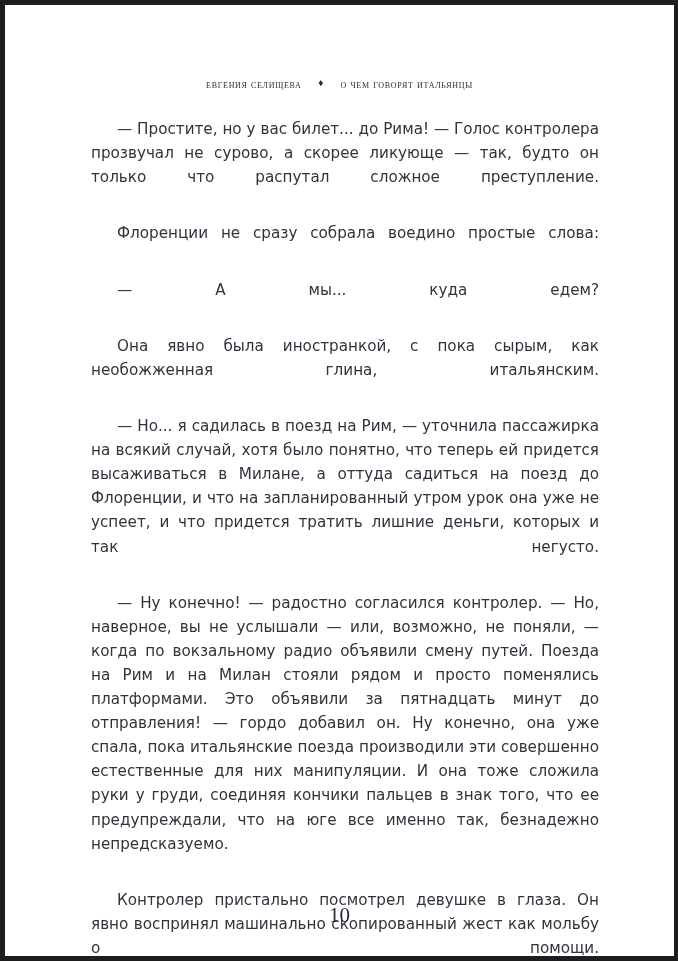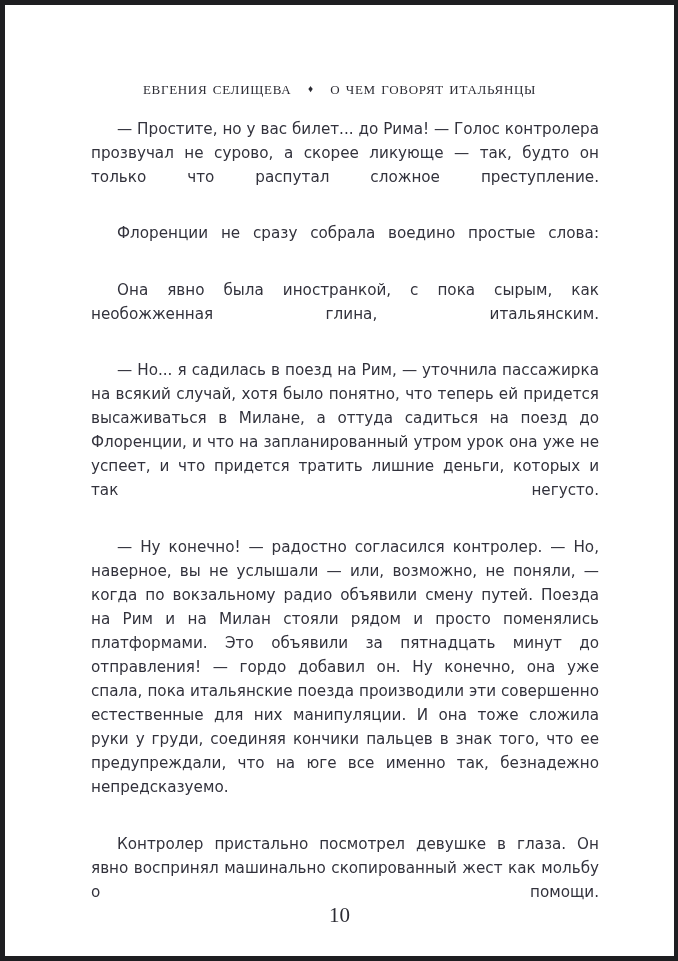--- a/index.html
+++ b/index.html
@@ -39,21 +39,21 @@
     text-align: center;
     font-family: "Liberation Serif", "DejaVu Serif", serif;
     font-size: 11.5px;
     letter-spacing: 0.7px;
     color: #2b2b33;
     white-space: nowrap;
   }
   #running-head .rh-part {
     font-variant: small-caps;
     text-transform: lowercase;
-    font-size: 19px;
+    font-size: 11px;
   }
   #running-head .rh-part::first-letter {
     font-size: 13.5px;
   }
   .rh-sep {
     display: inline-block;
     margin: 0 13px;
     font-size: 10px;
     vertical-align: 2px;
     color: #2b2b33;
@@ -105,20 +105,21 @@
 
   <div id="running-head">
     <span class="rh-part">Евгения Селищева</span>
     <span class="rh-sep">♦</span>
     <span class="rh-part">О чем говорят итальянцы</span>
   </div>
 
   <div id="text-block">
     <p>— Простите, но у вас билет... до Рима! — Голос контролера прозвучал не сурово, а скорее ликующе — так, будто он только что распутал сложное преступление.</p>
     <p>Флоренции не сразу собрала воедино простые слова:</p>
+    <p>— А мы... куда едем?</p>
     <p>Она явно была иностранкой, с пока сырым, как необожженная глина, итальянским.</p>
     <p>— Но... я садилась в поезд на Рим, — уточнила пассажирка на всякий случай, хотя было понятно, что теперь ей придется высаживаться в Милане, а оттуда садиться на поезд до Флоренции, и что на запланированный утром урок она уже не успеет, и что придется тратить лишние деньги, которых и так негусто.</p>
     <p>— Ну конечно! — радостно согласился контролер. — Но, наверное, вы не услышали — или, возможно, не поняли, — когда по вокзальному радио объявили смену путей. Поезда на Рим и на Милан стояли рядом и просто поменялись платформами. Это объявили за пятнадцать минут до отправления! — гордо добавил он. Ну конечно, она уже спала, пока итальянские поезда производили эти совершенно естественные для них манипуляции. И она тоже сложила руки у груди, соединяя кончики пальцев в знак того, что ее предупреждали, что на юге все именно так, безнадежно непредсказуемо.</p>
     <p>Контролер пристально посмотрел девушке в глаза. Он явно воспринял машинально скопированный жест как мольбу о помощи.</p>
 
   </div>
 
   <div id="folio">10</div>
 
 </div>

